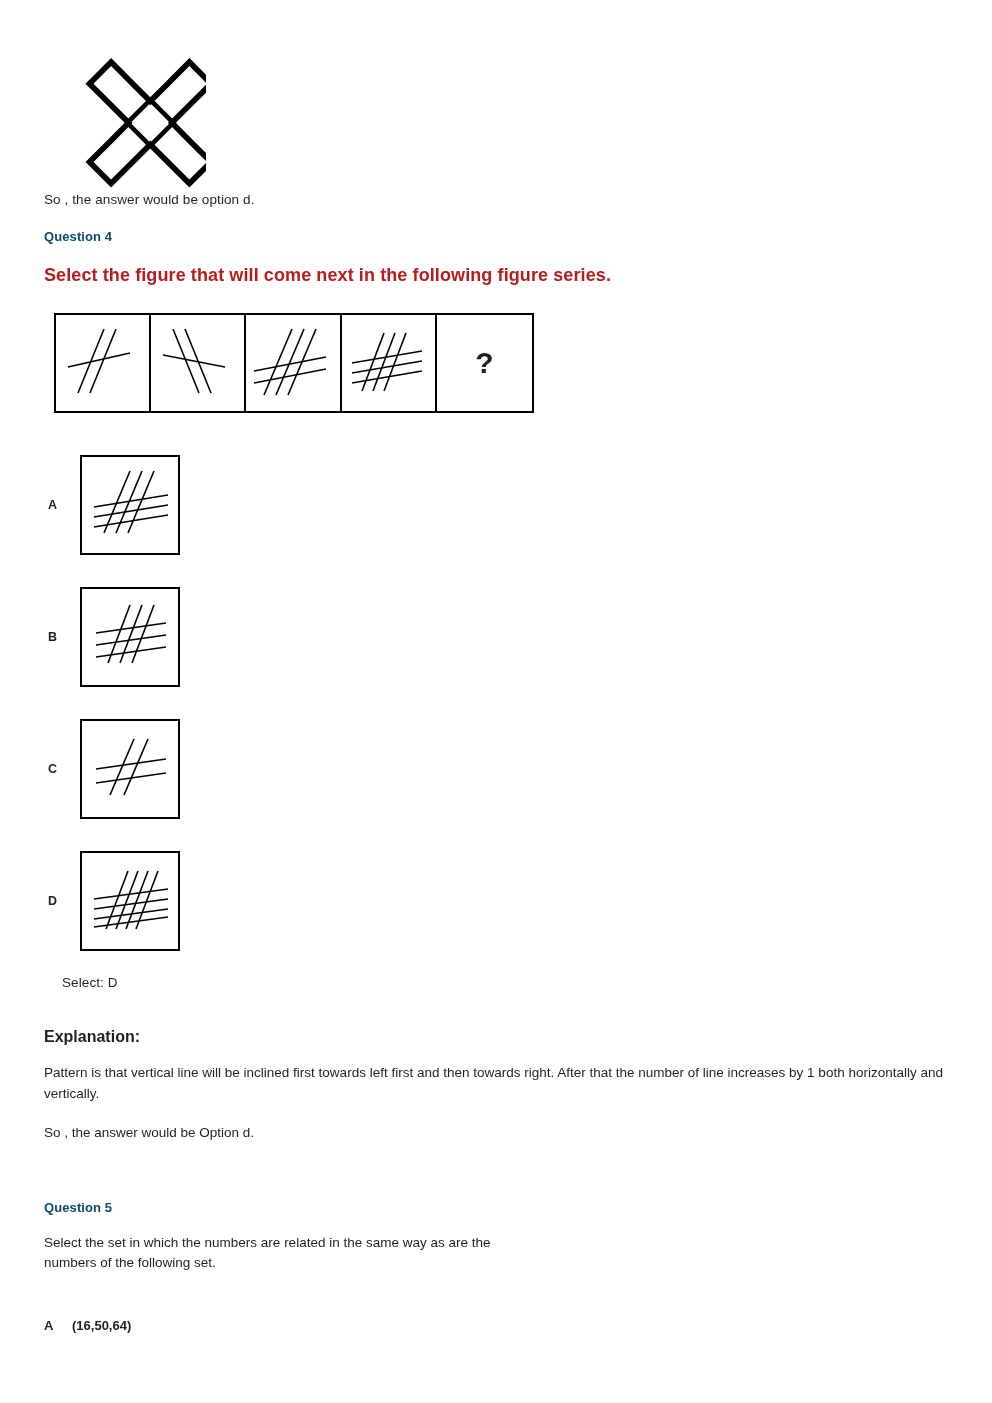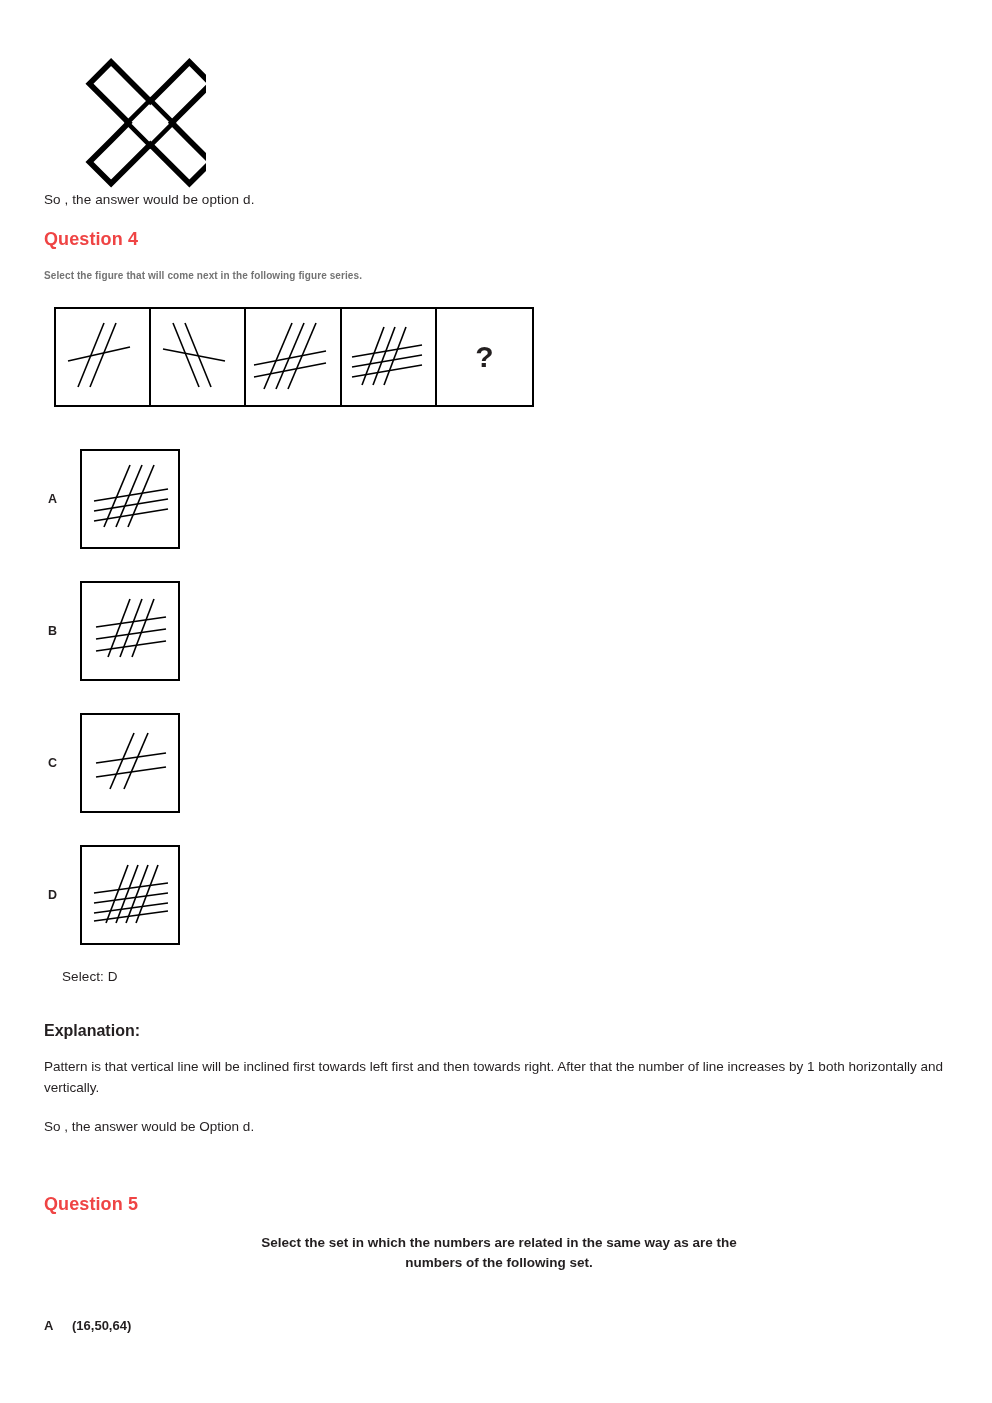--- a/index.html
+++ b/index.html
@@ -37,29 +37,29 @@
   }
 
   
   .para {
     font-size: 13.5px;
     line-height: 1.55;
     color: #231f20;
     letter-spacing: 0.1px;
   }
   .q-head {
+    font-size: 13px;
+    font-weight: bold;
+    color: #0c4a6e;
+    letter-spacing: 0.1px;
+  }
+  .q-text {
     font-size: 18px;
     font-weight: bold;
-    color: #ef4444;
-    letter-spacing: 0.1px;
-  }
-  .q-text {
-    font-size: 10px;
-    font-weight: bold;
-    color: #737373;
+    color: #b91c1c;
     line-height: 1.5;
     letter-spacing: 0.1px;
   }
   .spacer-sm { height: 18px; }
 
   
   .series-wrap {
     margin-top: 24px;
     margin-left: 10px;
   }
@@ -131,24 +131,23 @@
     max-width: 910px;
   }
   .so-line {
     font-size: 13.5px;
     margin-top: 20px;
   }
 
   .q5-block { margin-top: 60px; }
   .q5-text {
     font-size: 13.5px;
-    font-weight: bold;
+    font-weight: normal;
     line-height: 1.52;
     margin-top: 18px;
-    text-align: center;
   }
   .q5-optA {
     margin-top: 44px;
     font-size: 13px;
     font-weight: bold;
     display: flex;
   }
   .q5-optA .lt { width: 28px; }
   .q5-optA .vl { font-weight: bold; }
 

